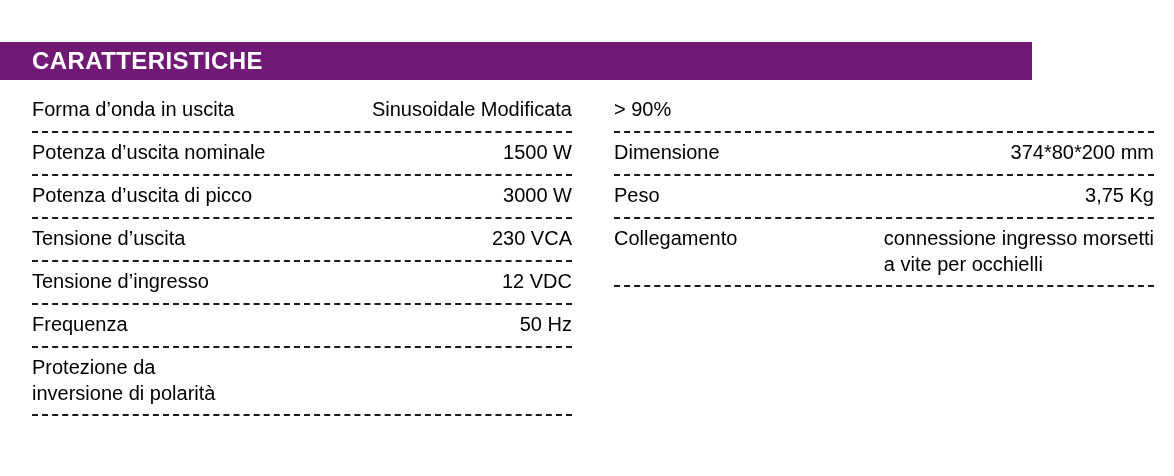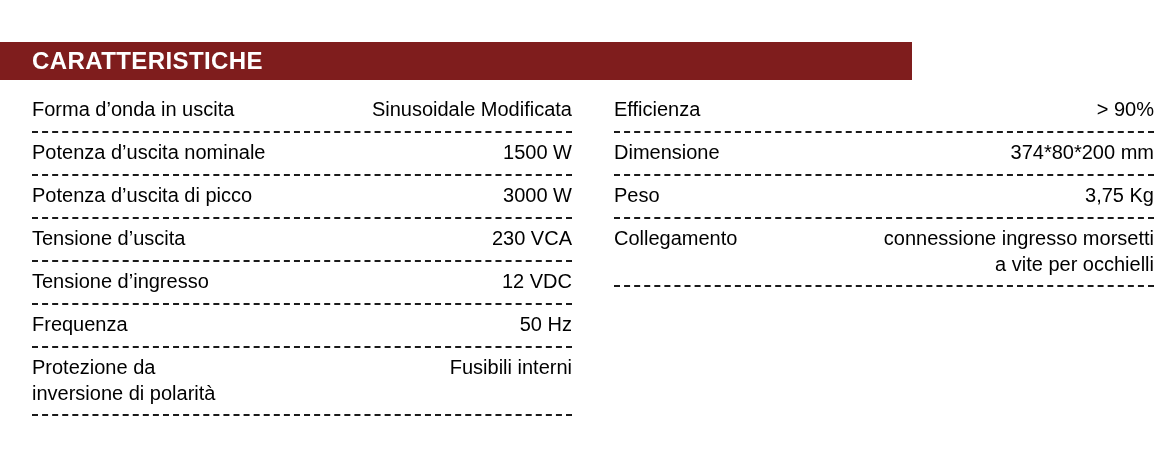--- a/index.html
+++ b/index.html
@@ -17,23 +17,23 @@
   .sheet {
     position: relative;
     width: 1174px;
     height: 476px;
     background: #ffffff;
   }
   .title-bar {
     position: absolute;
     left: 0;
     top: 42px;
-    width: 912px;
+    width: 1032px;
     height: 38px;
-    background: #7f1d1d;
+    background: #701a75;
     display: flex;
     align-items: center;
   }
   .title-bar .title-text {
     color: #ffffff;
     font-size: 24px;
     font-weight: bold;
     letter-spacing: 0.4px;
     padding-left: 32px;
     line-height: 1;
@@ -74,21 +74,20 @@
   .spec-label {
     font-size: 20px;
     line-height: 1.32;
     text-align: left;
     white-space: pre-line;
     flex: 0 1 auto;
   }
   .spec-value {
     font-size: 20px;
     line-height: 1.32;
-    text-align: right;
     white-space: pre-line;
     flex: 0 1 auto;
   }
 </style>
 </head>
 <body>
 
 <div class="sheet">
 
   <div class="title-bar">
@@ -118,27 +117,25 @@
         <span class="spec-label">Tensione d’ingresso</span>
         <span class="spec-value">12 VDC</span>
       </div>
       <div class="spec-row">
         <span class="spec-label">Frequenza</span>
         <span class="spec-value">50 Hz</span>
       </div>
       <div class="spec-row">
         <span class="spec-label">Protezione da
 inversione di polarità</span>
-        <span class="spec-value">Fusibili interni</span>
       </div>
     </div>
 
     <div class="col col-right">
       <div class="spec-row">
-        <span class="spec-label">Efficienza</span>
         <span class="spec-value">&gt; 90%</span>
       </div>
       <div class="spec-row">
         <span class="spec-label">Dimensione</span>
         <span class="spec-value">374*80*200 mm</span>
       </div>
       <div class="spec-row">
         <span class="spec-label">Peso</span>
         <span class="spec-value">3,75 Kg</span>
       </div>

